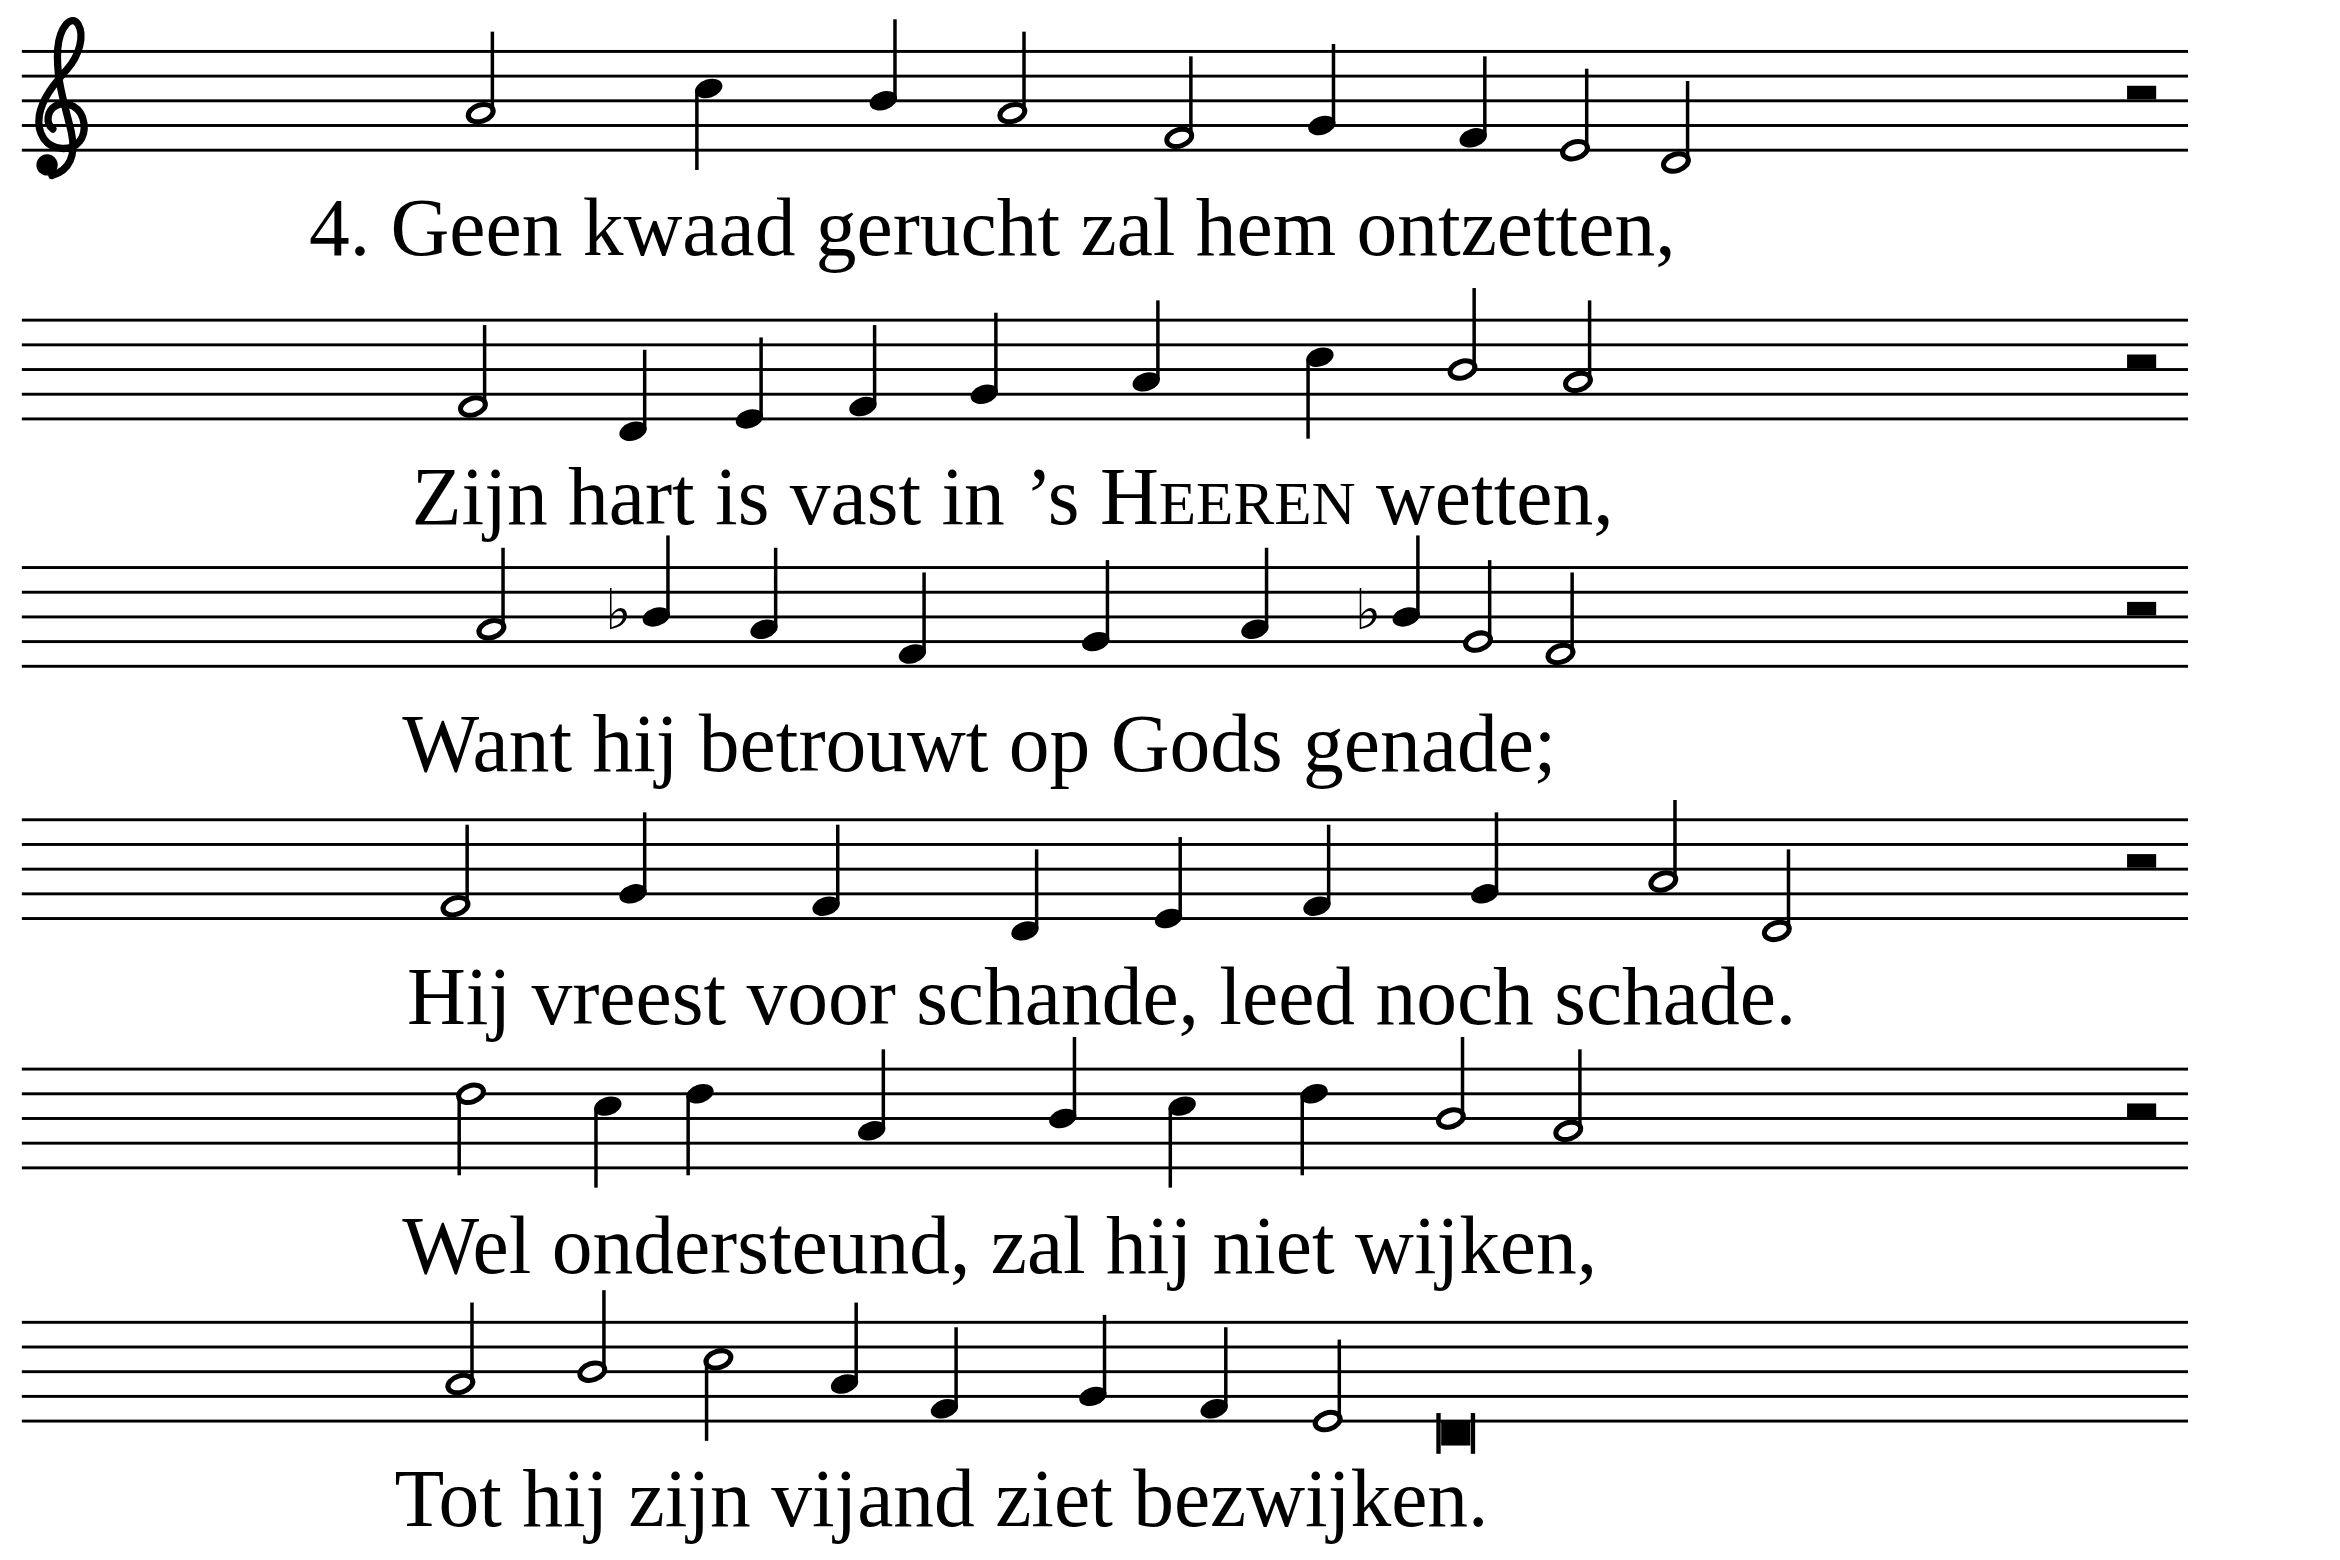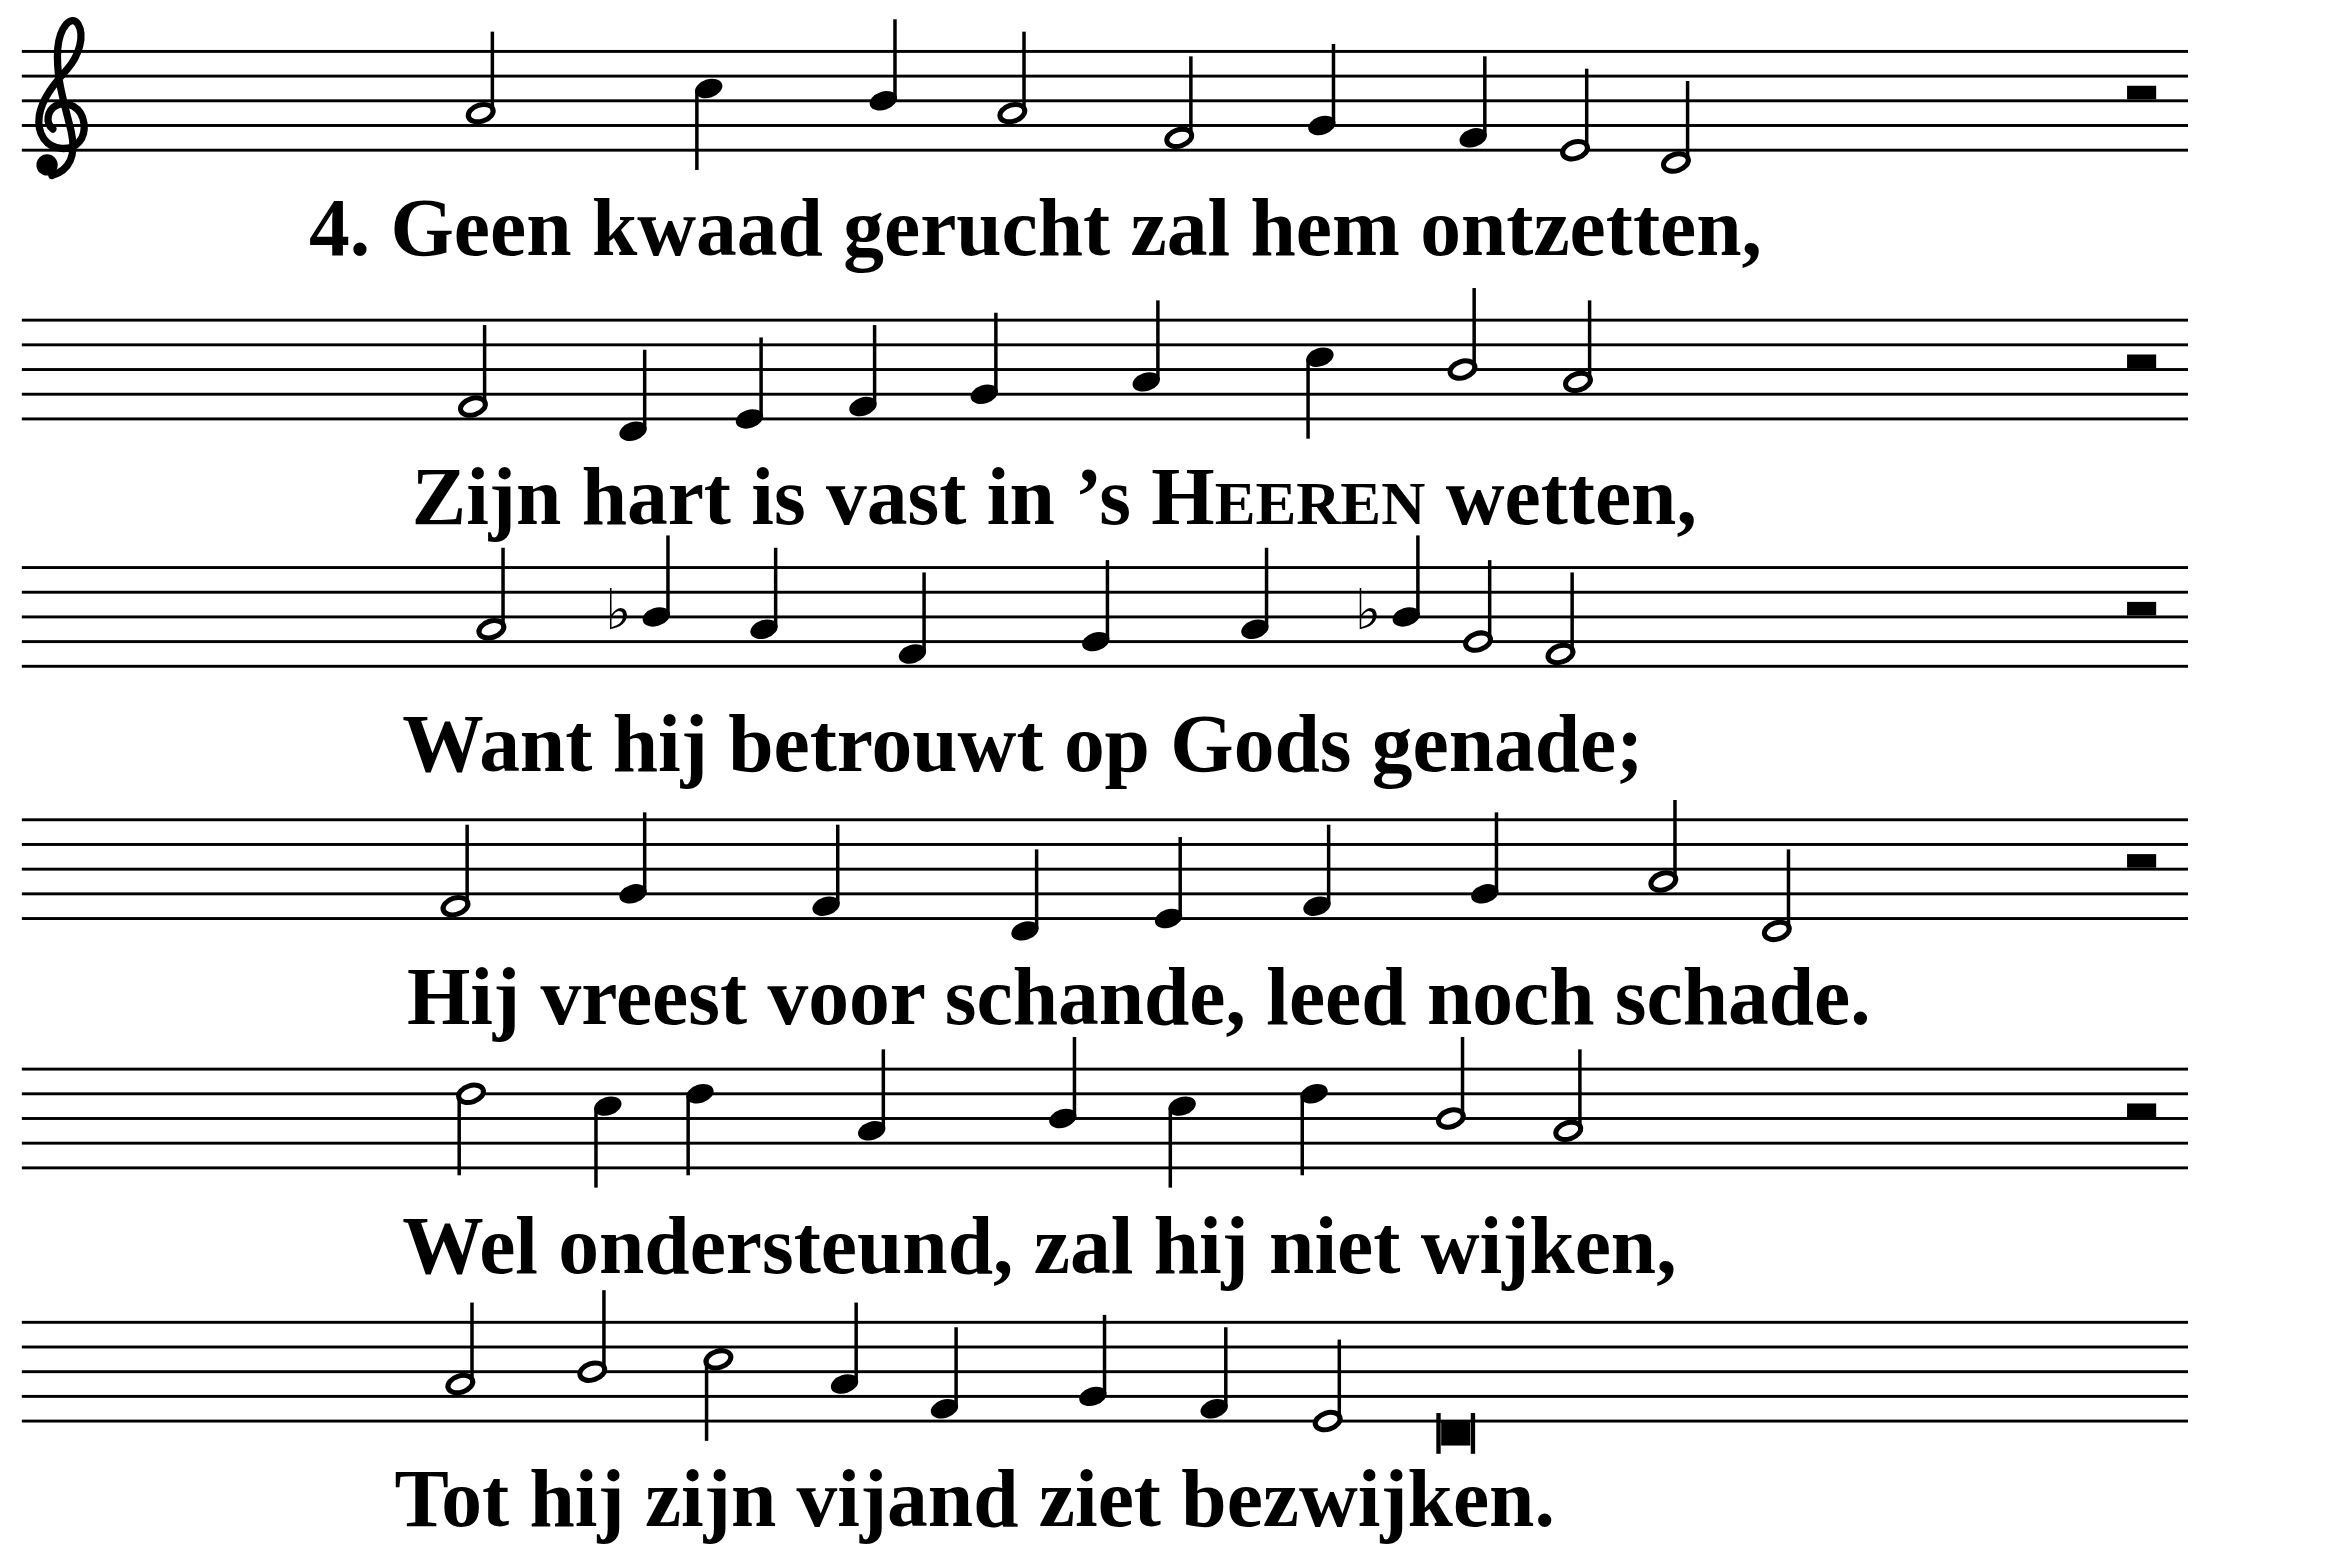--- a/index.html
+++ b/index.html
@@ -1,18 +1,18 @@
 <!DOCTYPE html>
 <html><head>
 <meta charset="utf-8">
 <title>Score</title>
 <style>
   html,body{margin:0;padding:0;background:#ffffff;}
   .page{position:relative;width:2188px;height:1560px;background:#ffffff;overflow:hidden;
-        font-family:"Liberation Serif", serif;font-weight:bold;}
+        font-family:"Liberation Serif", serif;}
   svg text.lyric{font-family:"Liberation Serif", serif;font-size:84px;fill:#000;}
   svg tspan.sc{font-size:63px;}
   svg text.flat{font-family:"DejaVu Sans", sans-serif;font-size:58px;fill:#000;}
 </style>
 </head>
 <body>
 
 <div class="page">
   <svg id="score" width="2341" height="1560" viewBox="0 0 2412 1608" xmlns="http://www.w3.org/2000/svg">
       <g>

